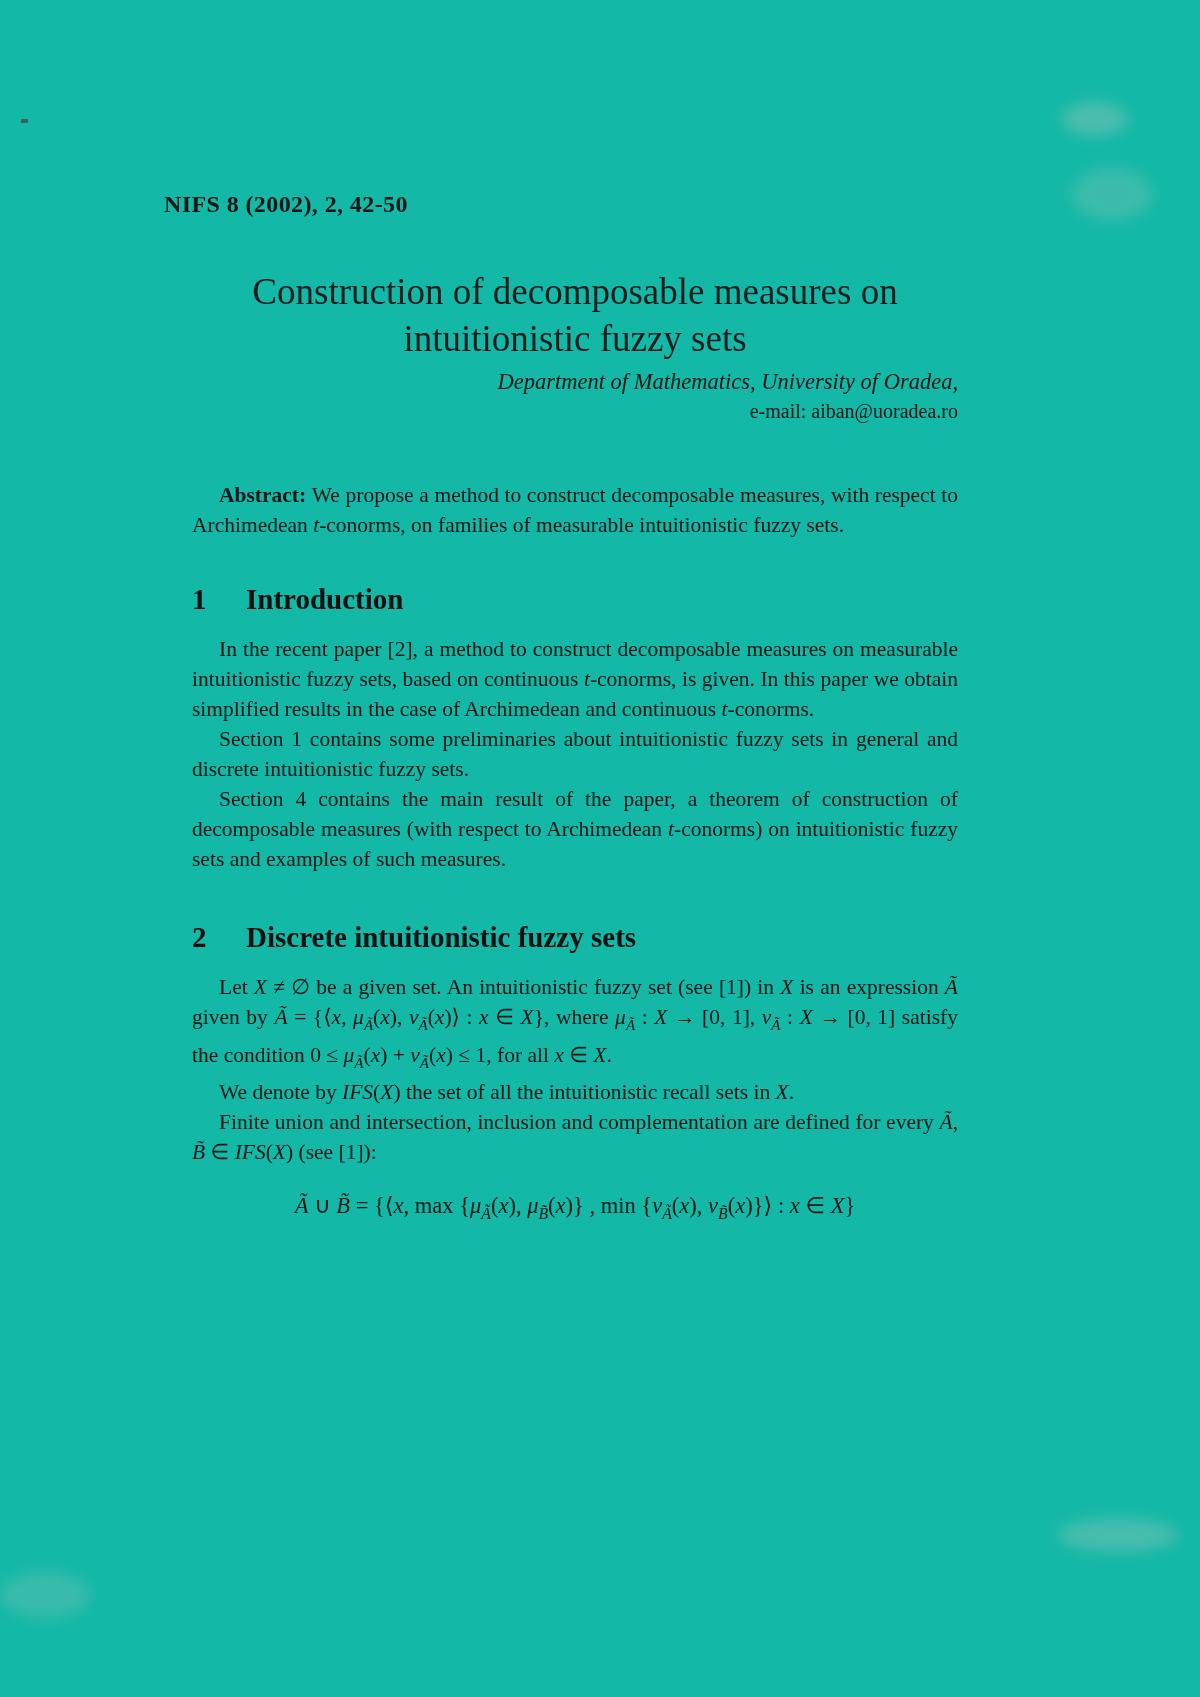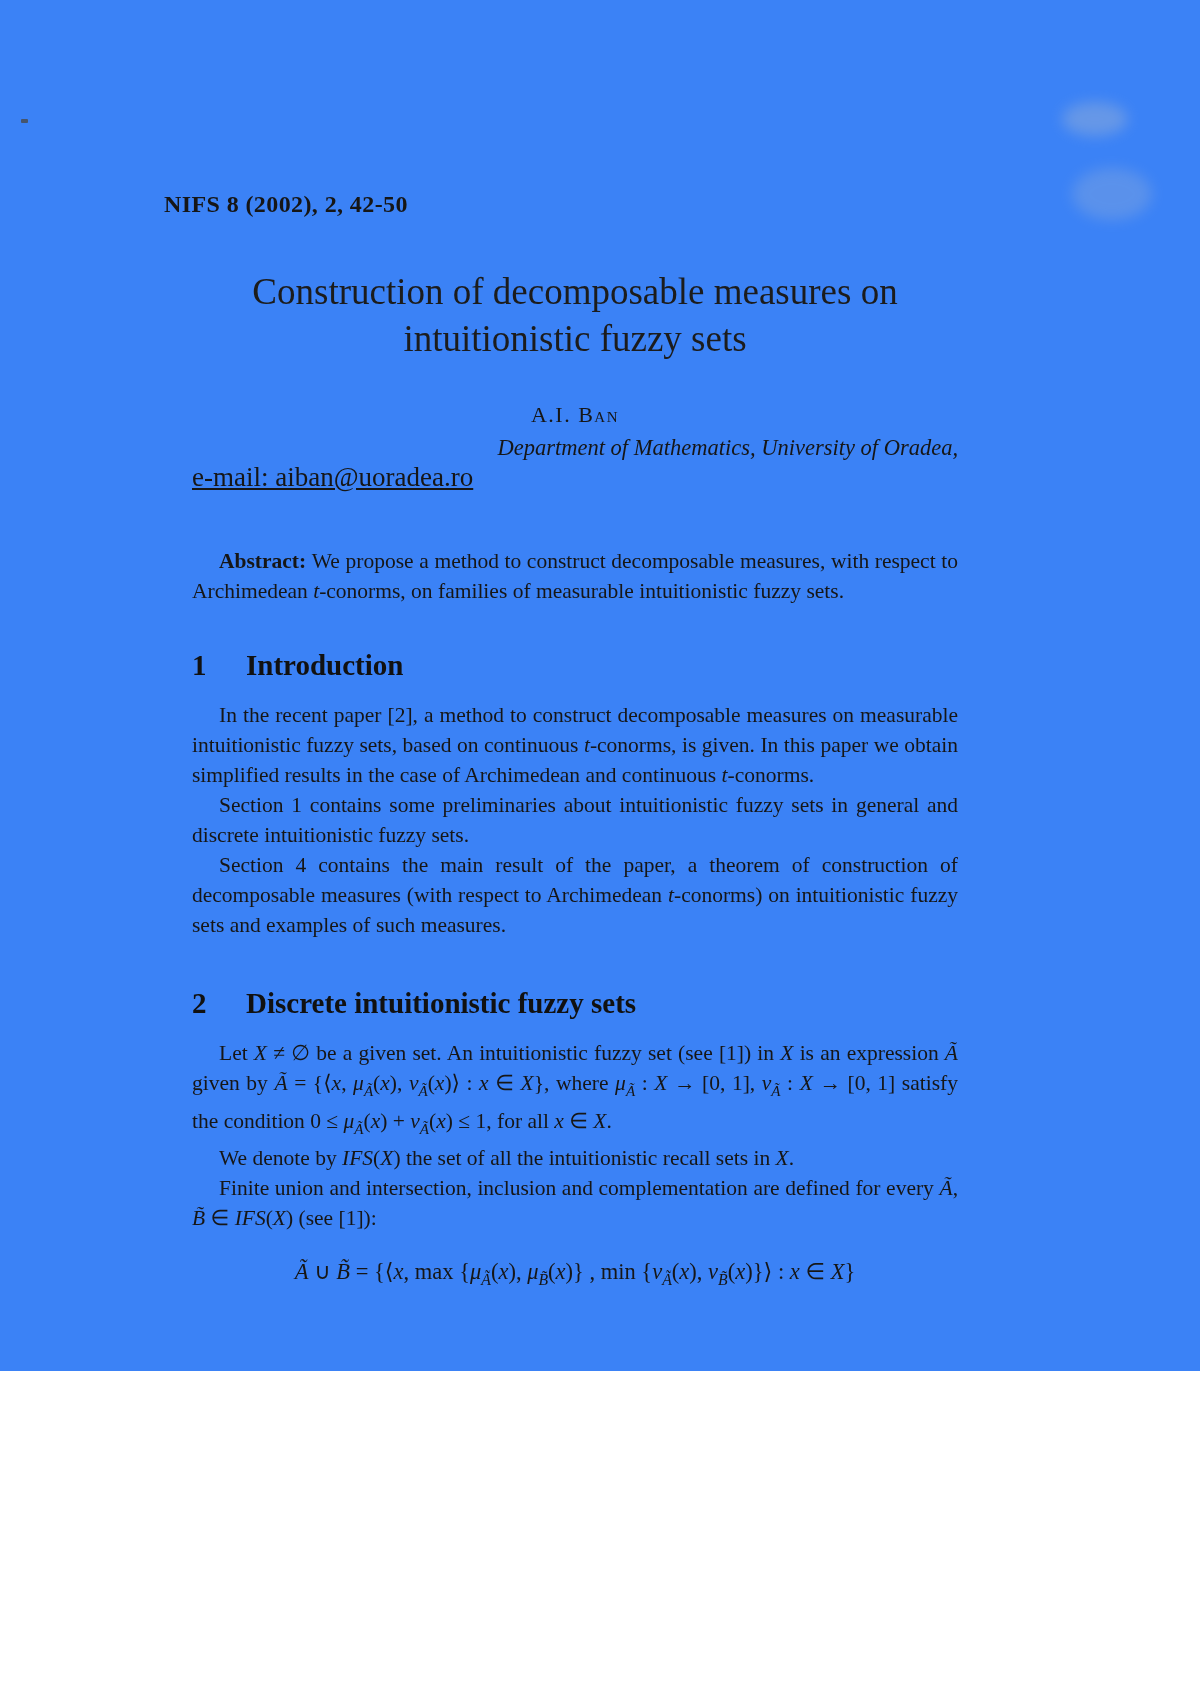--- a/index.html
+++ b/index.html
@@ -1,34 +1,34 @@
 <!DOCTYPE html>
 <html><head>
 <meta charset="utf-8">
 <style>
   html,body{margin:0;padding:0;background:#ffffff;}
   .page{
     position:relative;
-    width:1200px;height:1371px;
-    background:#3b82f6;
+    width:1200px;height:1697px;
+    background:#14b8a6;
     font-family:"Liberation Serif", serif;
     color:#161616;
     overflow:hidden;
   }
   .content{position:absolute;left:192px;top:0;width:766px;}
   .journal-ref{
     margin:190px 0 0 -28px;
     font-weight:bold;font-size:24px;line-height:28px;letter-spacing:0.4px;
   }
   .title{margin:50px 0 0;font-weight:normal;font-size:37px;line-height:47px;text-align:center;color:#1c1c1c;}
   .title-line{display:block;}
   .author{margin-top:40px;text-align:center;font-size:22px;font-variant:small-caps;letter-spacing:1.5px;}
   .affil{text-align:right;font-style:italic;font-size:22.5px;line-height:30px;}
   .affil.first{margin-top:5px;}
-  .email{text-align:left;font-size:27px;line-height:29px;text-decoration:underline;}
+  .email{text-align:right;font-size:20px;line-height:29px;}
   .para{margin:0;font-size:21.5px;line-height:30px;text-align:justify;text-indent:27px;}
   .abstract{margin-top:54px;}
   .sec-heading{margin:42px 0 18px;font-size:29px;line-height:34px;font-weight:bold;color:#111;}
   .sec-heading.second{margin-top:46px;}
   .sec-num{display:inline-block;min-width:54px;}
   .equation{margin-top:22px;text-align:center;font-size:22.5px;line-height:34px;text-indent:0;}
   .seg-i{font-style:italic;}
   .seg-b{font-weight:bold;}
   .seg-sub{font-style:italic;font-size:0.7em;vertical-align:-0.38em;letter-spacing:0;}
   
@@ -51,21 +51,20 @@
 
   <div class="content">
 
     <div class="journal-ref">NIFS 8 (2002), 2, 42-50</div>
 
     <h1 class="title">
       <span class="title-line">Construction of decomposable measures on</span>
       <span class="title-line">intuitionistic fuzzy sets</span>
     </h1>
 
-    <div class="author">A.I. Ban</div>
     <div class="affil first">Department of Mathematics, University of Oradea,</div>
     <div class="email">e-mail: aiban@uoradea.ro</div>
 
     <p class="para abstract"><span class="seg-b">Abstract: </span><span>We propose a method to construct decomposable measures, with respect to Archimedean </span><span class="seg-i">t</span><span>-conorms, on families of measurable intuitionistic fuzzy sets.</span></p>
 
     <h2 class="sec-heading">
       <span class="sec-num">1</span><span>Introduction</span>
     </h2>
 
     <p class="para"><span>In the recent paper [2], a method to construct decomposable measures on measurable intuitionistic fuzzy sets, based on continuous </span><span class="seg-i">t</span><span>-conorms, is given. In this paper we obtain simplified results in the case of Archimedean and continuous </span><span class="seg-i">t</span><span>-conorms.</span></p>

